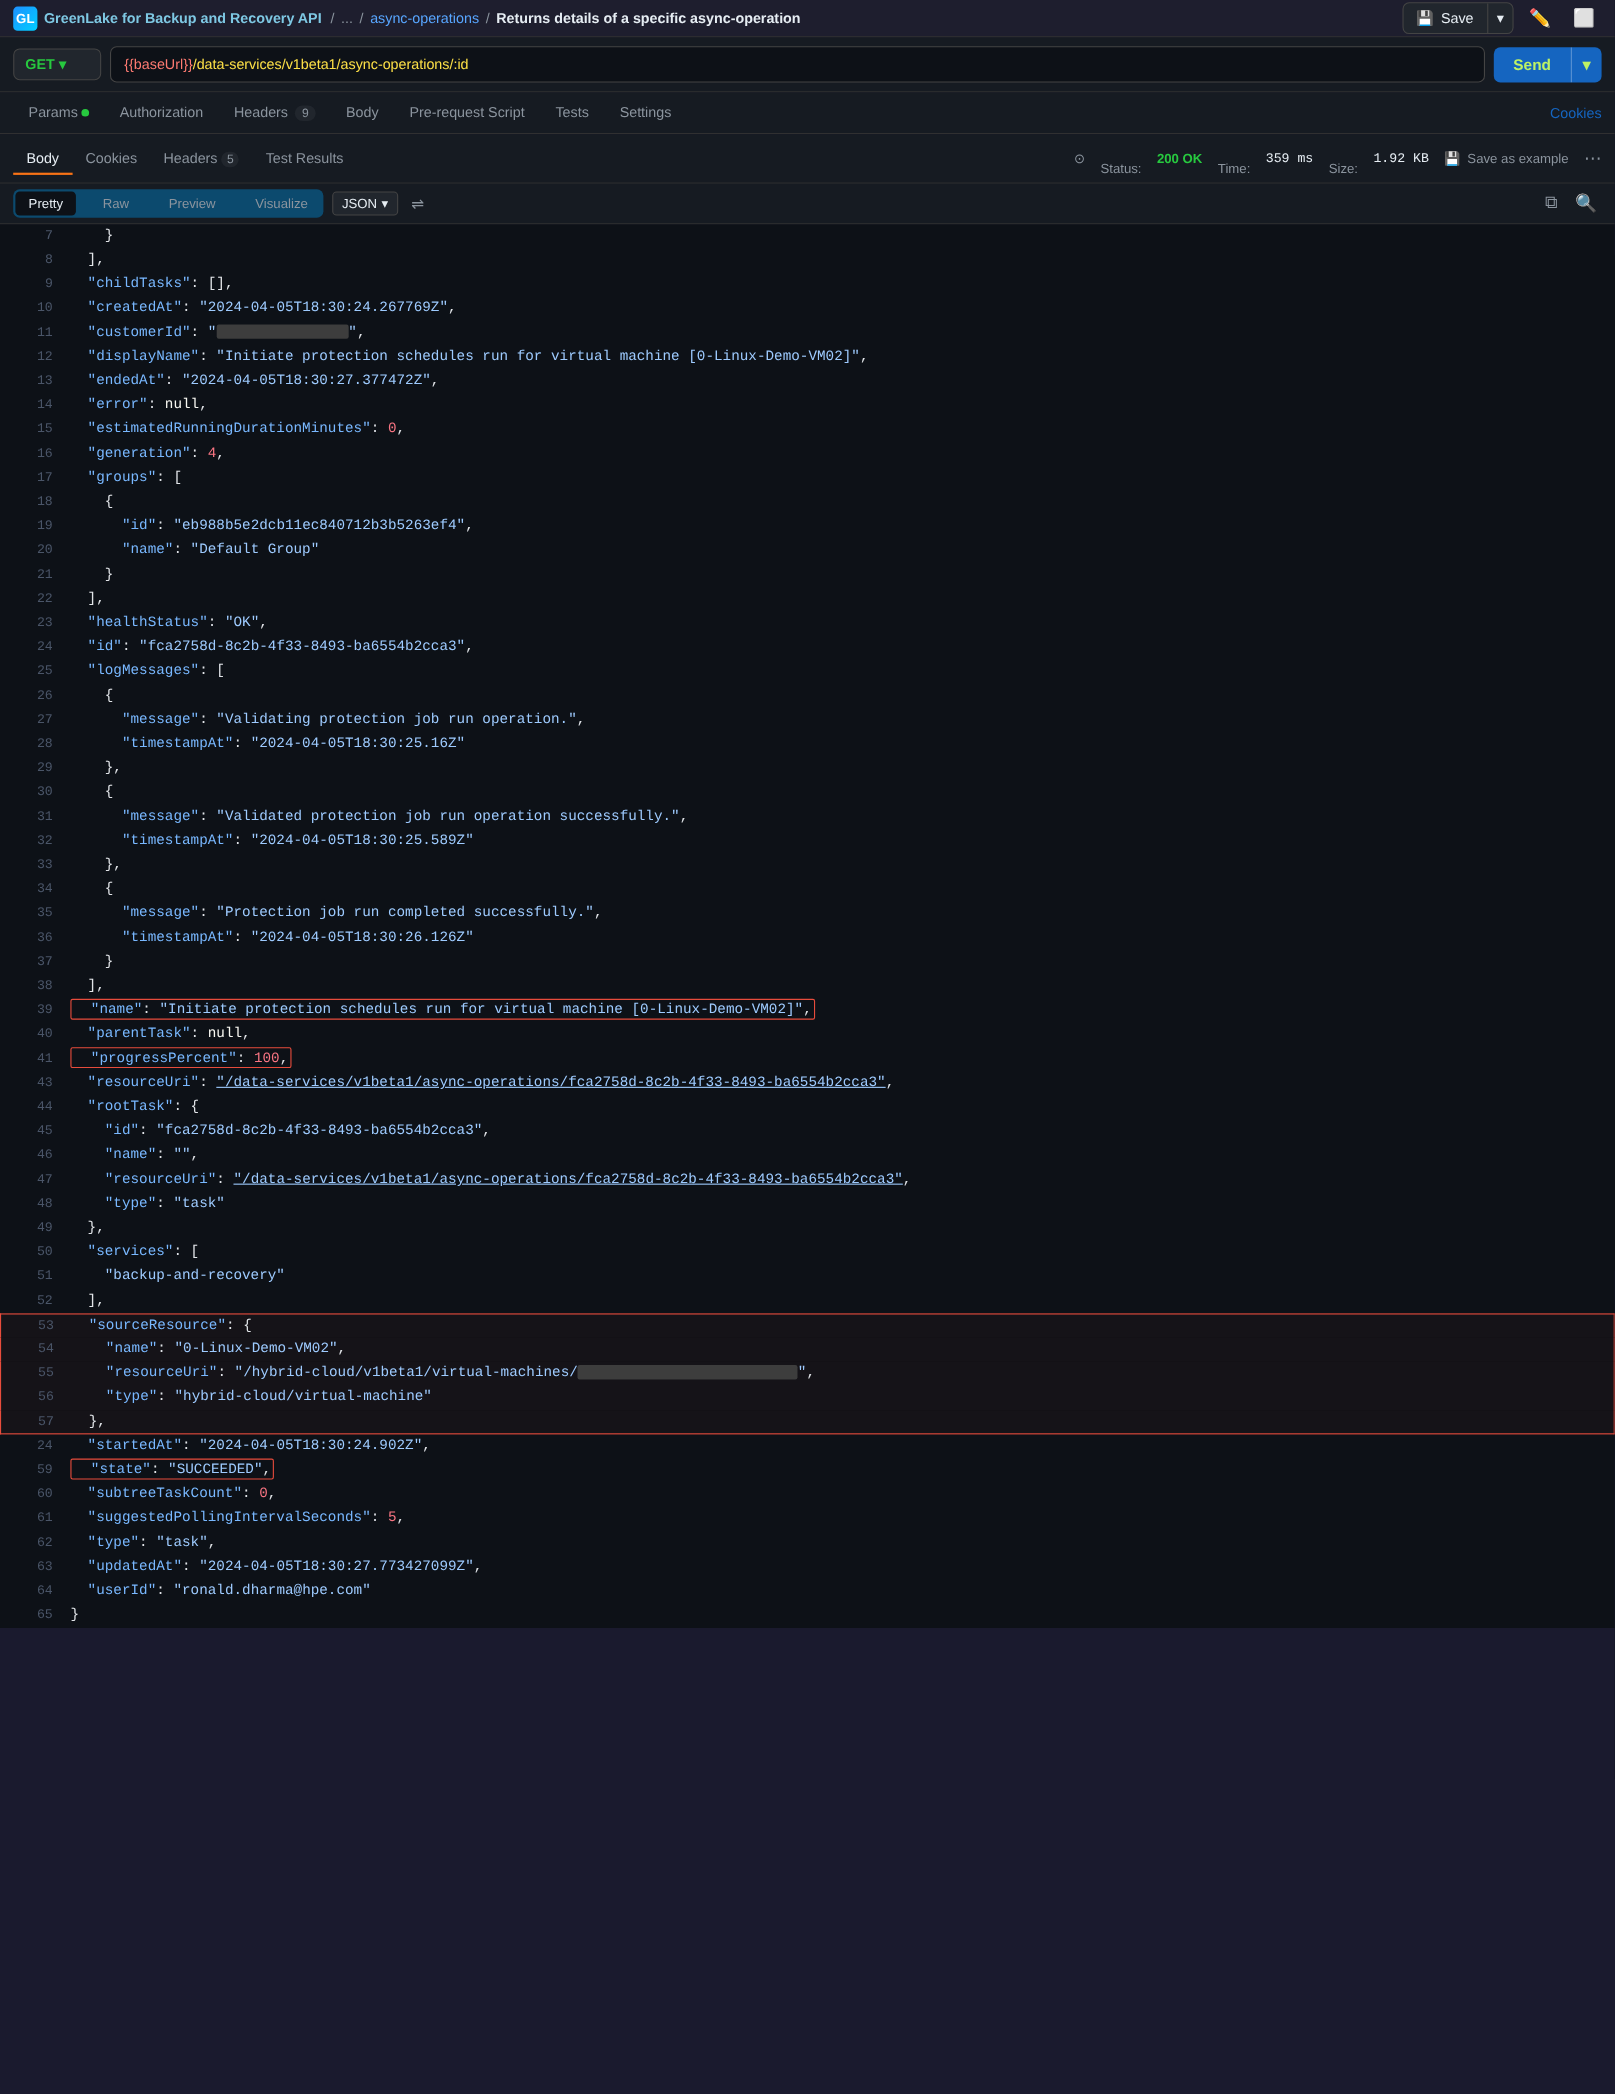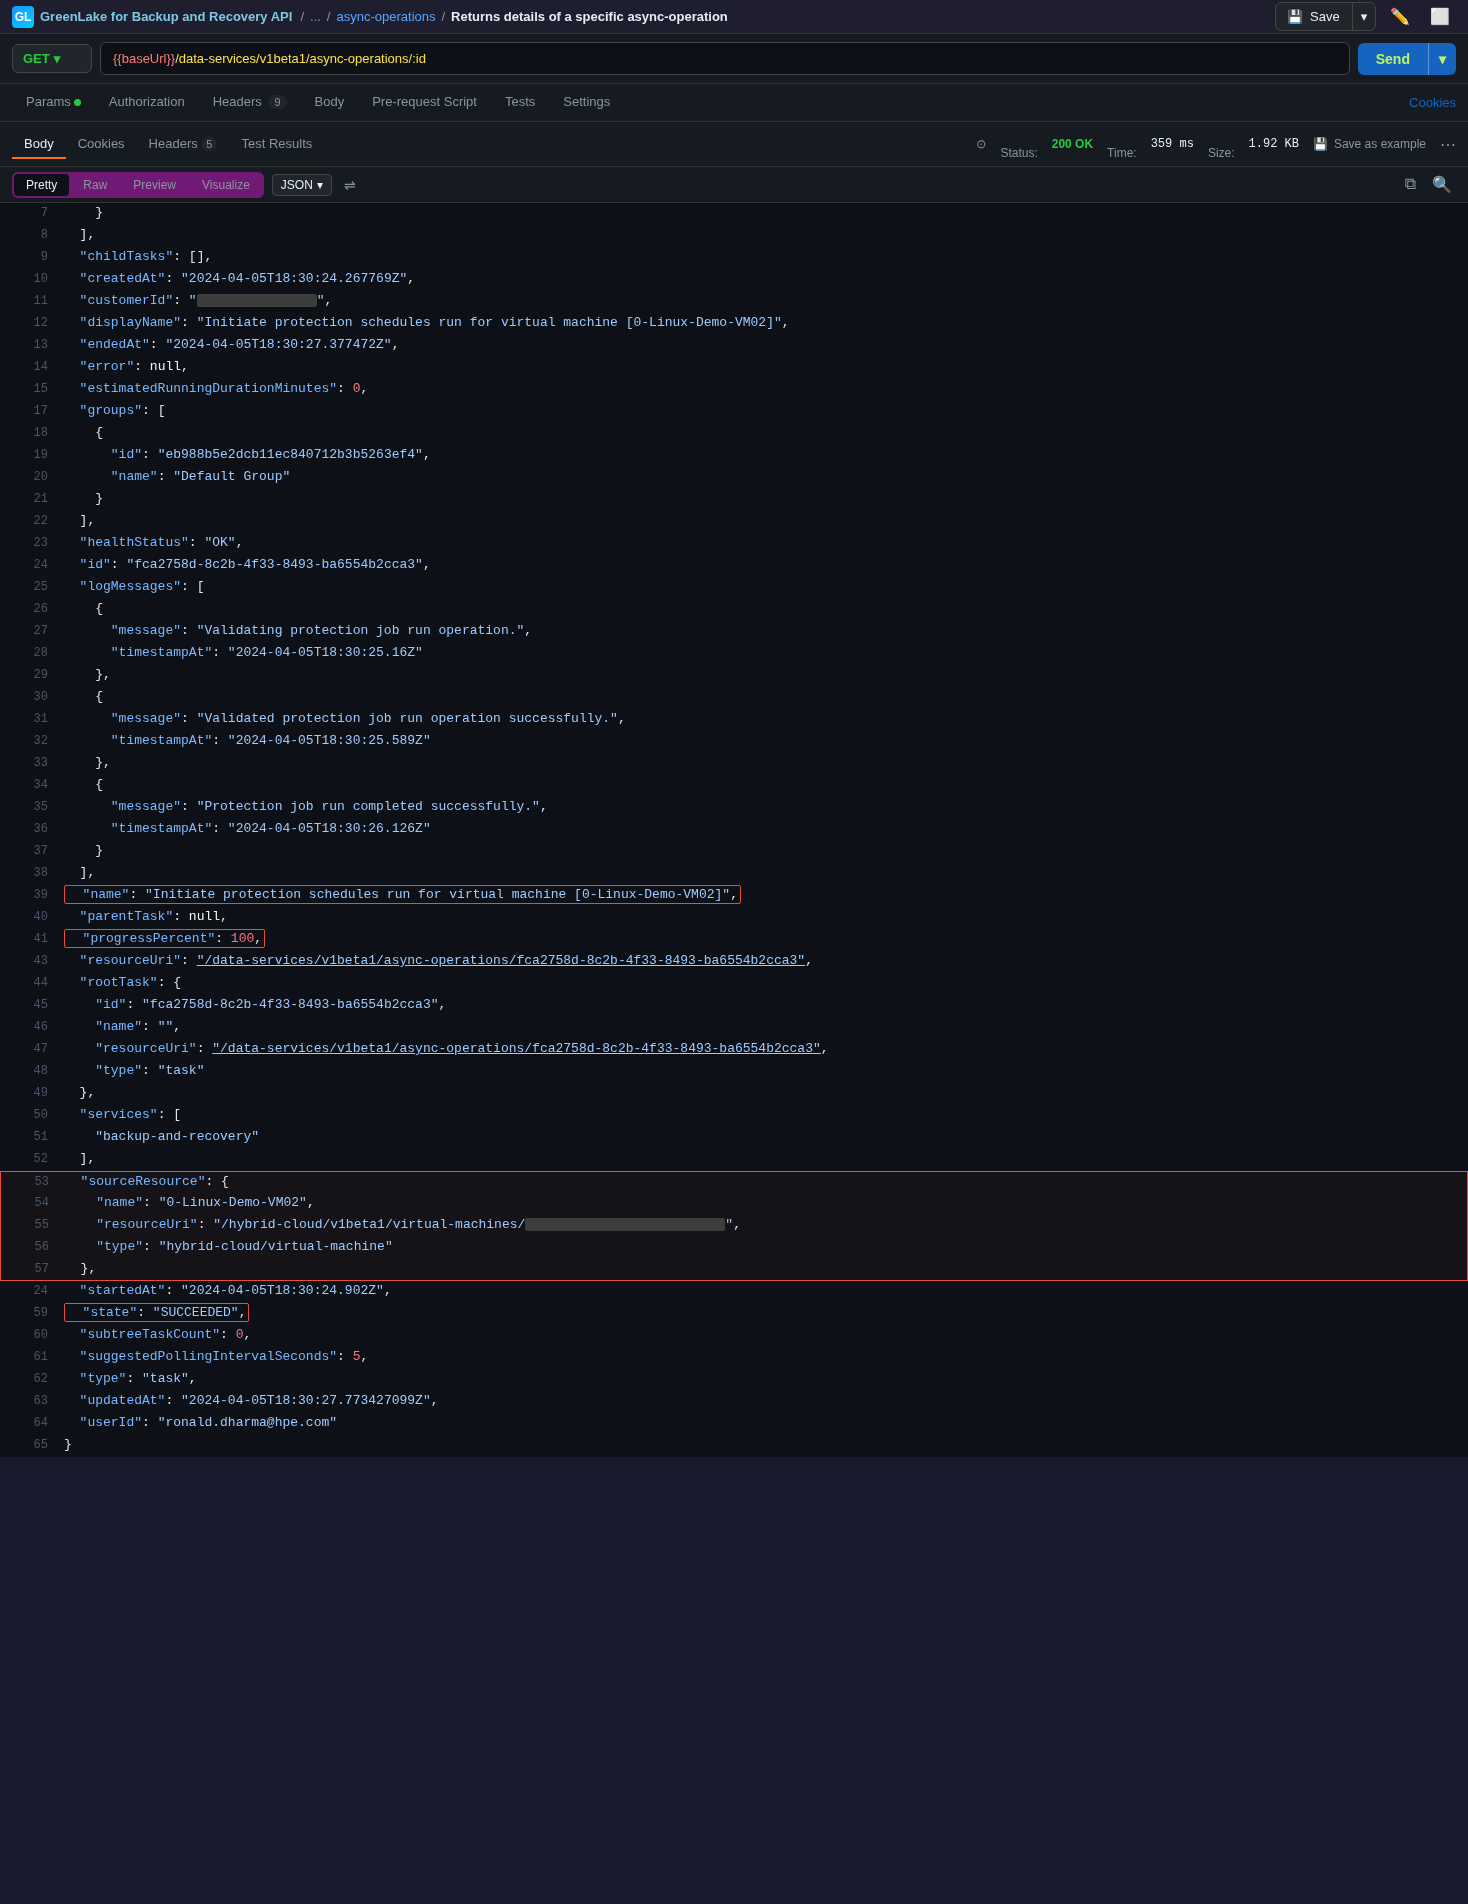--- a/index.html
+++ b/index.html
@@ -246,24 +246,24 @@
     .body-format-bar {
       display: flex;
       align-items: center;
       background: #161b22;
       border-bottom: 1px solid #333;
       padding: 4px 12px;
       gap: 8px;
     }
     .format-tabs {
       display: flex;
-      background: #701a75;
+      background: #0c4a6e;
       border-radius: 6px;
       padding: 2px;
-      gap: 2px;
+      gap: 12px;
     }
     .format-tab {
       padding: 4px 12px;
       font-size: 12px;
       color: #8b949e;
       cursor: pointer;
       border-radius: 4px;
     }
     .format-tab.active {
       background: #0d1117;
@@ -488,20 +488,24 @@
   <div class="json-line">
     <span class="line-num">14</span>
     <span class="json-content"><span class="p">  </span><span class="k">"error"</span><span class="p">: </span><span class="n">null</span><span class="p">,</span></span>
   </div>
 
   <div class="json-line">
     <span class="line-num">15</span>
     <span class="json-content"><span class="p">  </span><span class="k">"estimatedRunningDurationMinutes"</span><span class="p">: </span><span class="num">0</span><span class="p">,</span></span>
   </div>
 
+  <div class="json-line">
+    <span class="line-num">16</span>
+    <span class="json-content"><span class="p">  </span><span class="k">"generation"</span><span class="p">: </span><span class="num">4</span><span class="p">,</span></span>
+  </div>
 
   <div class="json-line">
     <span class="line-num">17</span>
     <span class="json-content"><span class="p">  </span><span class="k">"groups"</span><span class="p">: [</span></span>
   </div>
 
   <div class="json-line">
     <span class="line-num">18</span>
     <span class="json-content"><span class="p">    {</span></span>
   </div>

